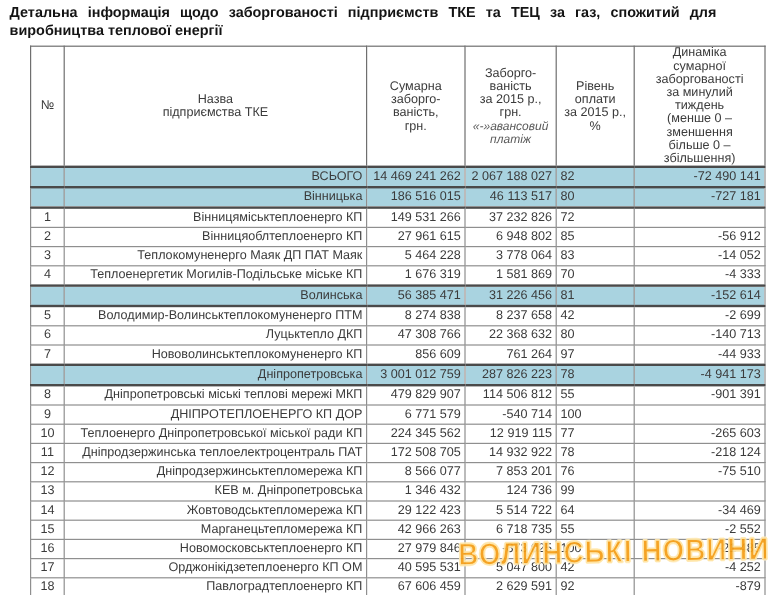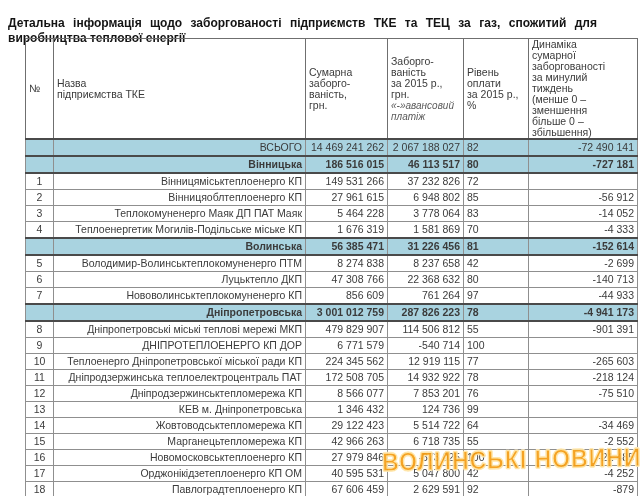--- a/index.html
+++ b/index.html
@@ -6,21 +6,21 @@
   .page {
     position: relative;
     width: 640px; height: 496px;
     overflow: hidden;
     background: #fff;
     font-family: "Liberation Sans", sans-serif;
     color: #3b3b3b;
   }
   .title {
     position: absolute;
-    left: 8px; top: 16px;
+    left: 8px; top: 3px;
     width: 589px;
     font-size: 12px;
     font-weight: bold;
     line-height: 15px;
     text-align: justify;
     color: #141414;
   }
   table.debt {
     position: absolute;
     left: 25px; top: 38px;
@@ -33,40 +33,40 @@
     overflow: hidden;
     font-size: 10.5px;
     color: #3b3b3b;
     padding: 0 3px;
   }
   table.debt thead th {
     border: 1px solid #6f6f6f;
     border-bottom: 2px solid #4a4a4a;
     height: 98px;
     font-weight: normal;
-    text-align: left;
+    text-align: center;
     vertical-align: middle;
     line-height: 11px;
   }
   th .hdr { white-space: pre-line; display: block; }
   th .note {
     white-space: pre-line; display: block;
     font-style: italic; color: #5a5a5a; font-size: 10px;
   }
   table.debt td { height: 15px; line-height: 15px; white-space: nowrap; }
   td.num-cell  { text-align: center; color: #4a4a4a; }
   td.name-cell { text-align: right; padding-left: 5px; }
   td.money     { text-align: right; padding-right: 4px; }
   td.pct       { }
   tr.total td, tr.region td {
     background: #a9d3e0;
     border-top: 2px solid #4a4a4a;
     border-bottom: 2px solid #4a4a4a;
   }
-  tr.region td { font-weight: bold; }
+  tr.region td { font-weight: normal; }
   .watermark {
     position: absolute;
     left: 382px; top: 449px;
     width: 258px;
     font-size: 23px;
     font-weight: bold;
     letter-spacing: 1px;
     white-space: nowrap;
     color: #f59d15;
     -webkit-text-stroke: 1px #ffe4a1;

